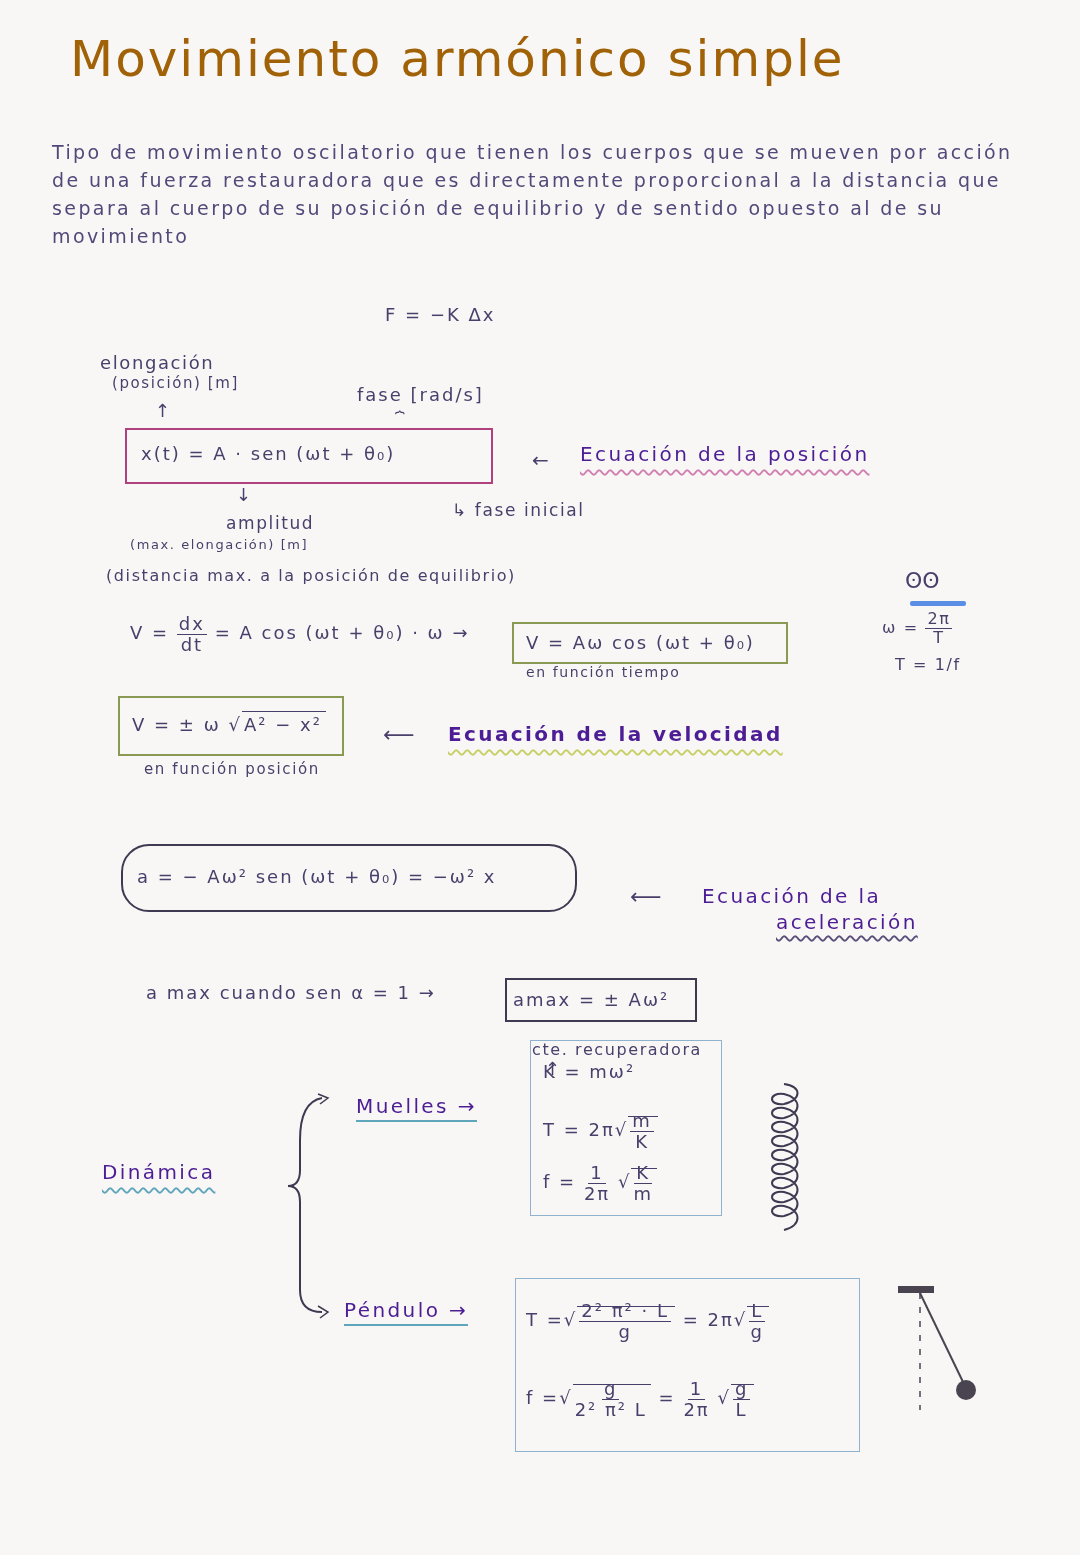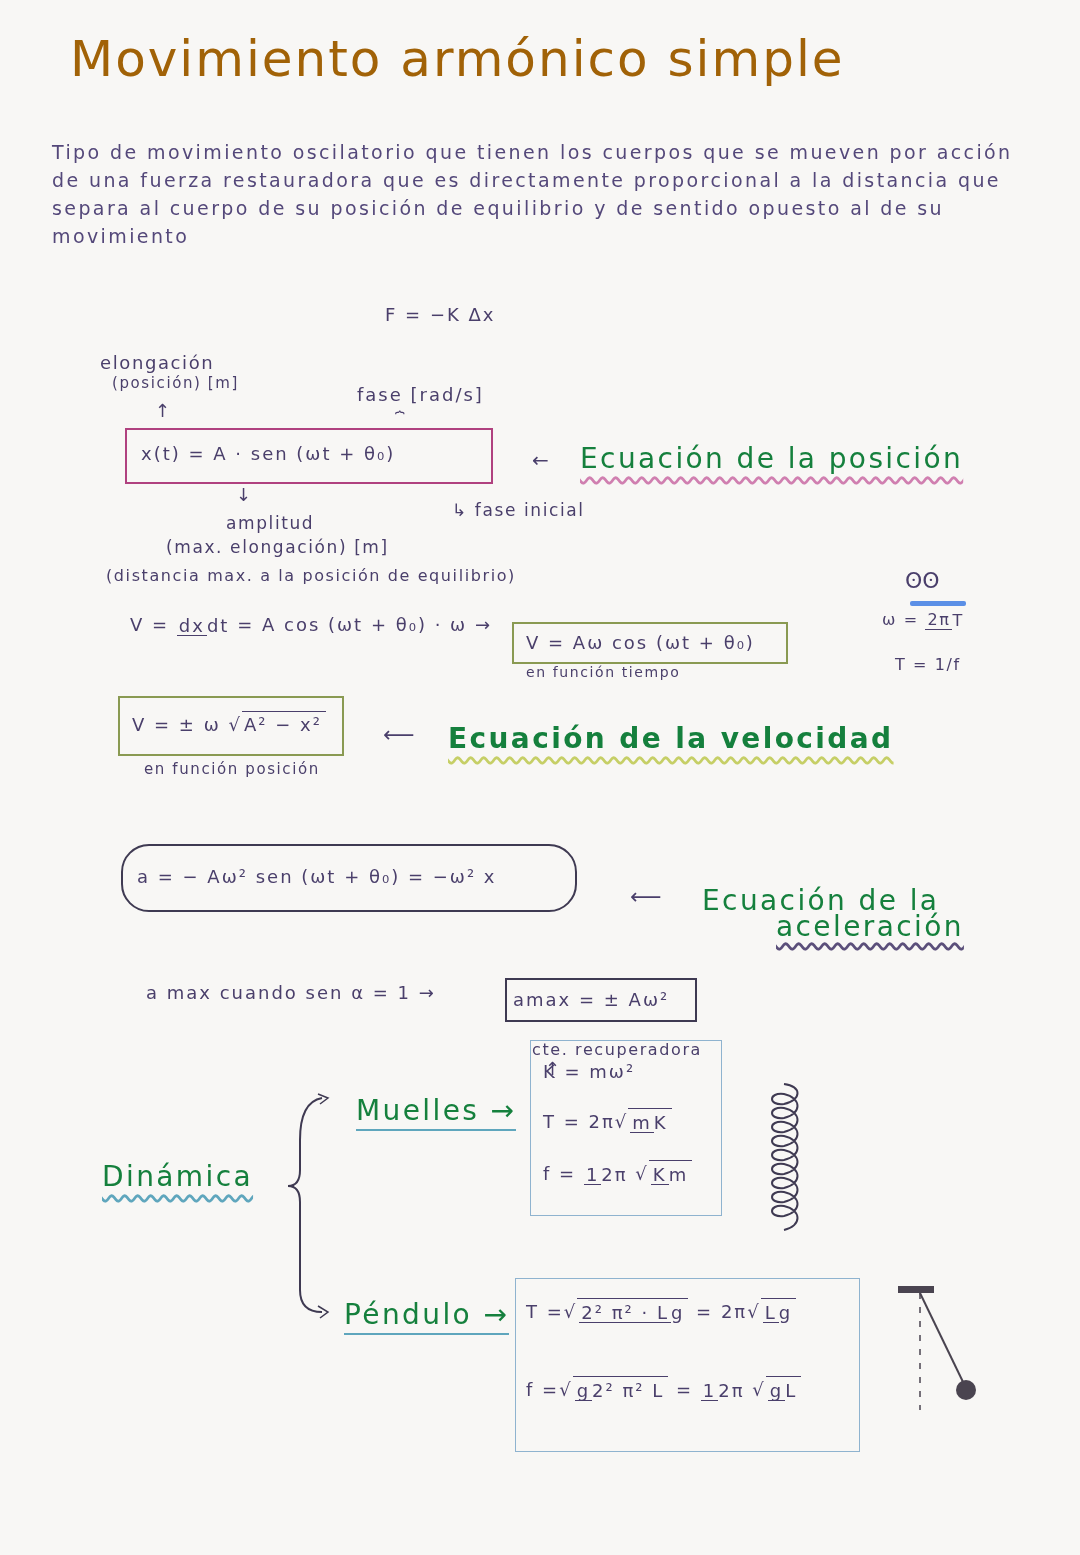--- a/index.html
+++ b/index.html
@@ -13,31 +13,31 @@
     .title {
       left: 70px; top: 30px; font-size: 50px; color: #a16207;
       letter-spacing: 2px; font-weight: normal;
     }
     .intro {
       left: 52px; top: 138px; font-size: 19px; line-height: 28px;
       letter-spacing: 2.4px; color: #54487a; white-space: normal; width: 990px;
     }
     .hand { font-size: 18px; letter-spacing: 2px; color: #4a3f6b; }
     .small { font-size: 15px; letter-spacing: 1.6px; color: #4a3f6b; }
-    .label-pink { font-size: 28px; letter-spacing: 2.4px; color: #15803d; }
+    .label-pink { font-size: 20px; letter-spacing: 2.4px; color: #4c1d95; }
     .box-pink { border: 2.5px solid #b0417f; }
     .box-green { border: 2.5px solid #8a9a52; }
     .box-dark { border: 2.5px solid #3f3a52; }
     .box-blue { border: 1.5px solid #8fb3cf; }
     .wavy-pink { text-decoration: underline wavy #d07fb0; text-underline-offset: 8px; }
     .wavy-green { text-decoration: underline wavy #c6cf66; text-underline-offset: 8px; font-weight: bold; }
     .wavy-dark { text-decoration: underline wavy #5b4f7a; text-underline-offset: 6px; margin-left: 36px; }
     .wavy-teal { text-decoration: underline wavy #5fa6bd; text-underline-offset: 8px; }
     .under-teal { border-bottom: 2px solid #5fa6bd; padding-bottom: 2px; }
-    .frac { display: inline-flex; flex-direction: row; align-items: center; vertical-align: middle; line-height: 1.1; }
+    .frac { display: inline-flex; flex-direction: column; align-items: center; vertical-align: middle; line-height: 1.1; }
     .frac .num { border-bottom: 1.5px solid #4a3f6b; padding: 0 2px; }
     .sqrt { border-top: 1.5px solid #4a3f6b; padding: 2px 4px 0 2px; }
     .arrow { color: #4a3f6b; }
   </style>
 </head>
 <body>
 
 <div class="abs title">Movimiento armónico simple</div>
 
 <div class="abs intro">Tipo de movimiento oscilatorio que tienen los cuerpos que se mueven por acción de una fuerza restauradora que es directamente proporcional a la distancia que separa al cuerpo de su posición de equilibrio y de sentido opuesto al de su movimiento</div>
@@ -54,21 +54,21 @@
 <div class="abs box-pink" style="left:125px; top:428px; width:364px; height:52px;">
   <div style="position:absolute; left:14px; top:13px;" class="hand">x(t) = A · sen (ωt + θ₀)</div>
 </div>
 
 <div class="abs arrow" style="left:532px; top:448px; font-size:20px;">←</div>
 <div class="abs label-pink wavy-pink" style="left:580px; top:442px;">Ecuación de la posición</div>
 
 <div class="abs arrow" style="left:236px; top:484px; font-size:18px;">↓</div>
 <div class="abs small" style="left:452px; top:500px; font-size:17px;">↳ <span>fase inicial</span></div>
 <div class="abs small" style="left:226px; top:513px; font-size:17px;">amplitud</div>
-<div class="abs small" style="left:130px; top:537px; font-size:17px;margin-left:36px;">(max. elongación) [m]</div>
+<div class="abs small" style="left:130px; top:537px; font-size:13px;">(max. elongación) [m]</div>
 <div class="abs small" style="left:106px; top:566px; font-size:16px;">(distancia max. a la posición de equilibrio)</div>
 
 <div class="abs" style="left:905px; top:568px; font-size:22px; color:#4a3f6b;">ʘʘ</div>
 <div class="abs" style="left:910px; top:601px; width:56px; height:5px; background:#5b8fe6; border-radius:2px;"></div>
 <div class="abs small" style="left:882px; top:610px; font-size:16px;">
   <span>ω =</span>
   <span class="frac">
       <span class="num">2π</span>
       <span>T</span>
     </span>

